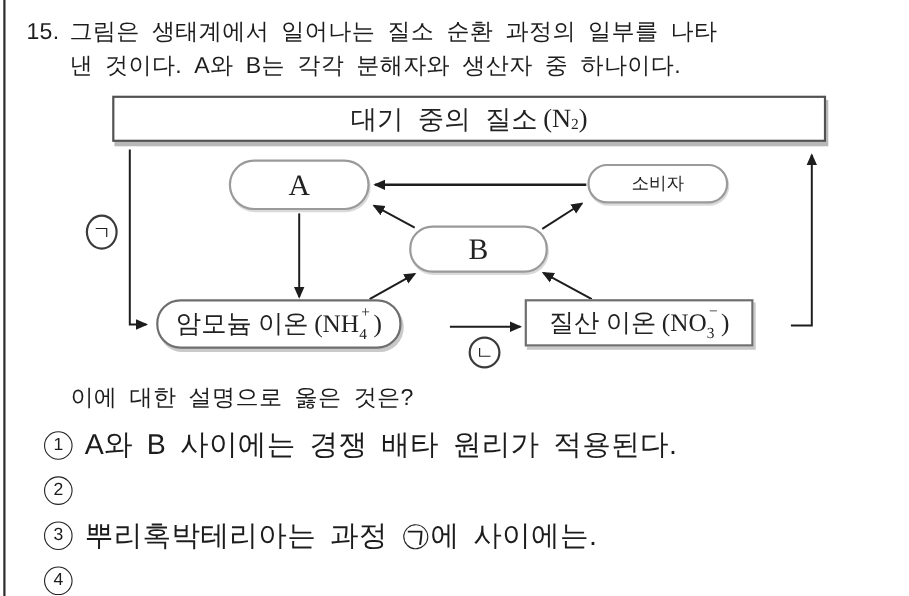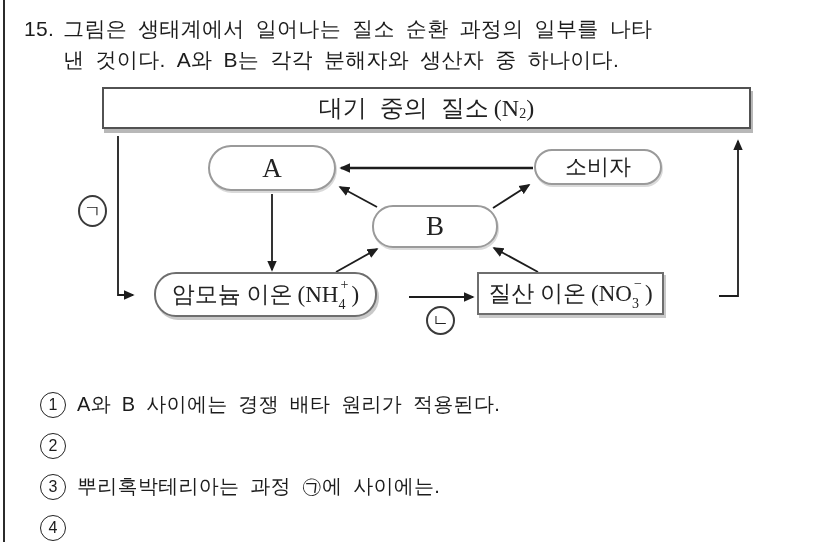--- a/index.html
+++ b/index.html
@@ -31,25 +31,25 @@
     box-sizing:border-box;white-space:nowrap;
   }
   .bar{
     left:102px;top:87px;width:649px;height:42px;
     border:2px solid #525252;
     box-shadow:2px 4px 0 #b8b8b8;
     font-size:24px;word-spacing:7px;
   }
   .pill{border:2px solid #9a9a9a;box-shadow:1px 2px 0 #dadada;}
   .pill-a{left:208px;top:145px;width:128px;height:46px;border-radius:23px;font-size:27px;}
-  .pill-consumer{left:534px;top:149px;width:128px;height:36px;border-radius:18px;font-size:22px;}
+  .pill-consumer{left:534px;top:149px;width:128px;height:36px;border-radius:18px;font-size:16px;}
   .pill-b{left:372px;top:205px;width:126px;height:43px;border-radius:21px;font-size:27px;}
   .rect{border:2px solid #6e6e6e;box-shadow:2px 3px 0 #c9c9c9;font-size:23px;}
-  .rect-ammonium{left:154px;top:272px;width:223px;height:45px;border-radius:22px;}
-  .rect-nitrate{left:477px;top:272px;width:187px;height:43px;}
+  .rect-ammonium{left:142px;top:272px;width:223px;height:45px;border-radius:22px;}
+  .rect-nitrate{left:477px;top:272px;width:208px;height:43px;}
   .chem{display:inline-flex;align-items:center;margin-left:5px;font-size:23px;}
   .bar .chem{font-size:24px;}
   .chem .sub-only{font-size:14px;transform:translateY(6px);}
   .ss{position:relative;width:13px;height:38px;display:inline-block;}
   .ss .up{position:absolute;top:1px;left:2px;font-size:14px;}
   .ss .dn{position:absolute;bottom:1px;left:0;font-size:14px;}
   .mark{
     position:absolute;background:#ffffff;
     border:2px solid #3a3a3a;border-radius:50%;
     display:flex;align-items:center;justify-content:center;
@@ -64,21 +64,21 @@
     font-size:21px;letter-spacing:0.3px;word-spacing:5px;
   }
   .choices{position:absolute;left:40px;top:384px;width:770px;}
   .choice{height:41px;display:flex;align-items:center;}
   .cnum{
     flex:0 0 auto;width:26px;height:26px;
     border:1.6px solid #222;border-radius:50%;
     display:inline-flex;align-items:center;justify-content:center;
     font-size:16px;box-sizing:border-box;
   }
-  .ctext{margin-left:11px;font-size:20px;letter-spacing:0.3px;word-spacing:5px;white-space:nowrap;}
+  .ctext{margin-left:11px;font-size:26px;letter-spacing:0.3px;word-spacing:5px;white-space:nowrap;}
 </style>
 </head>
 <body>
 
 <div class="page">
 
   <div class="col-divider"></div>
 
   <div class="stem-block">
     <span class="q-num">15.</span>
@@ -152,20 +152,21 @@
       </span>
   </div>
 
   <div class="mark mark-g">
     <span>ㄱ</span>
   </div>
   <div class="mark mark-n">
     <span>ㄴ</span>
   </div>
 
+  <div class="prompt">이에 대한 설명으로 옳은 것은?</div>
 
   <div class="choices">
     <div class="choice">
       <span class="cnum">1</span>
       <span class="ctext">A와 B 사이에는 경쟁 배타 원리가 적용된다.</span>
     </div>
     <div class="choice">
       <span class="cnum">2</span>
     </div>
     <div class="choice">

